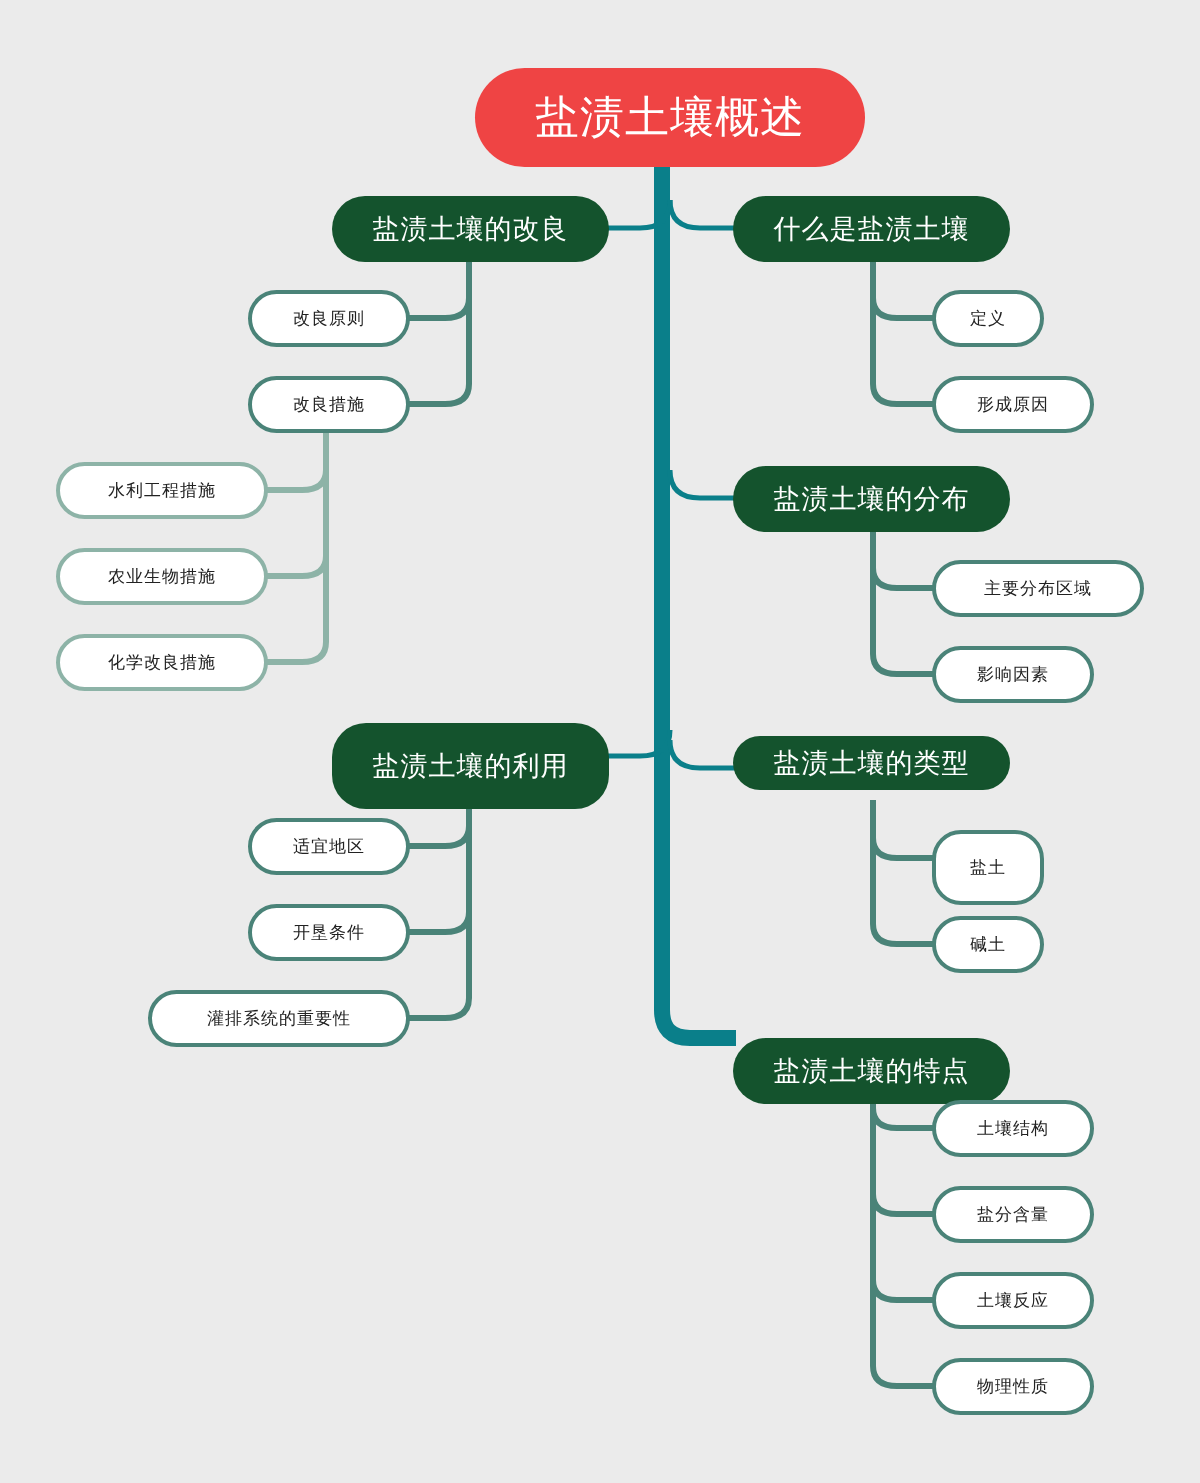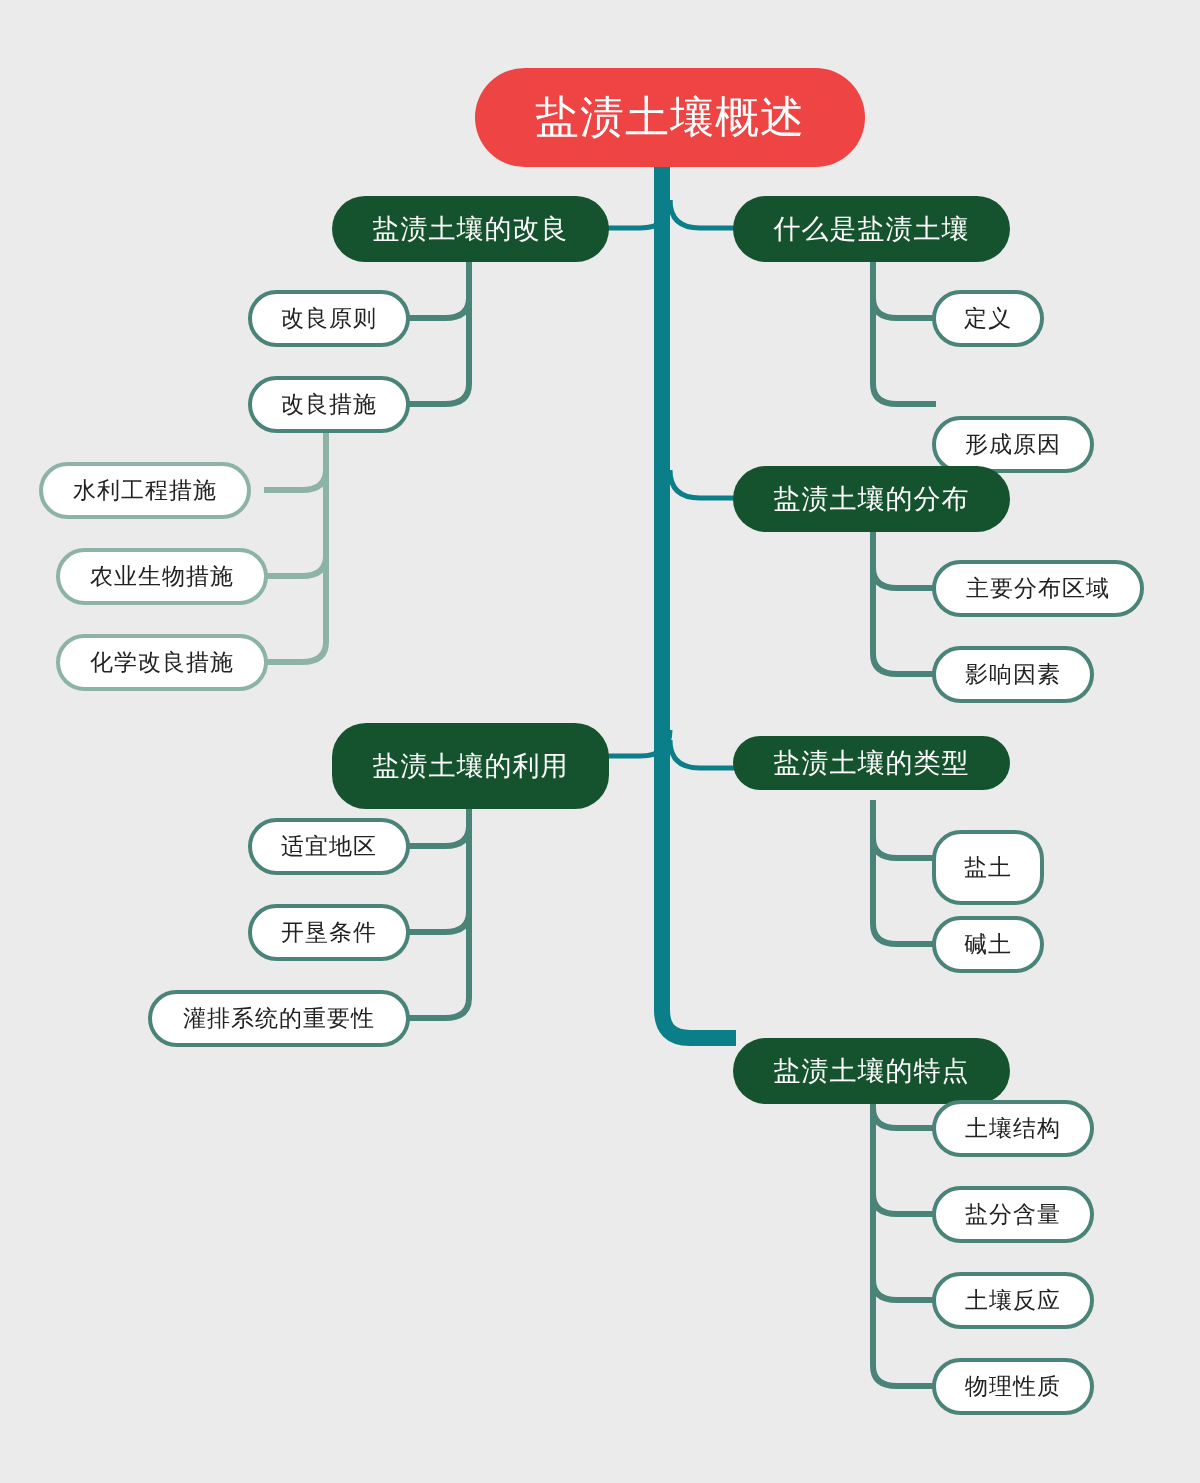--- a/index.html
+++ b/index.html
@@ -12,21 +12,21 @@
     position:absolute; box-sizing:border-box; display:flex; align-items:center; justify-content:center;
     white-space:nowrap;
   }
   .root {
     background:#ef4444; color:#ffffff; border-radius:50px; font-size:44px; letter-spacing:1px;
   }
   .topic {
     background:#14532d; color:#ffffff; border-radius:34px; font-size:27px; letter-spacing:1px;
   }
   .sub {
-    background:#ffffff; color:#222222; border:4px solid #4a8378; border-radius:29px; font-size:23px; letter-spacing:1px;
+    background:#ffffff; color:#222222; border:4px solid #4a8378; border-radius:29px; font-size:17px; letter-spacing:1px;
   }
   .sub.light { border-color:#8db3a7; }
 </style>
 </head>
 <body>
 
 <svg class="links" viewBox="0 0 1200 1483">
 
   <path d="M662 165 L662 1010 Q662 1038 690 1038 L736 1038" fill="none" stroke="#0a7f8a" stroke-width="16"></path>
 
@@ -69,21 +69,21 @@
 
 <div class="node topic" style="left:332px; top:196px; width:277px; height:66px;">
   <span>盐渍土壤的改良</span>
 </div>
 <div class="node sub" style="left:248px; top:290px; width:162px; height:57px;">
   <span>改良原则</span>
 </div>
 <div class="node sub" style="left:248px; top:376px; width:162px; height:57px;">
   <span>改良措施</span>
 </div>
-<div class="node sub light" style="left:39px; top:462px; width:212px; height:57px;">
+<div class="node sub light" style="left:56px; top:462px; width:212px; height:57px;">
   <span>水利工程措施</span>
 </div>
 <div class="node sub light" style="left:56px; top:548px; width:212px; height:57px;">
   <span>农业生物措施</span>
 </div>
 <div class="node sub light" style="left:56px; top:634px; width:212px; height:57px;">
   <span>化学改良措施</span>
 </div>
 
 <div class="node topic" style="left:332px; top:723px; width:277px; height:86px;font-family:Liberation Serif, serif;">
@@ -98,21 +98,21 @@
 <div class="node sub" style="left:148px; top:990px; width:262px; height:57px;">
   <span>灌排系统的重要性</span>
 </div>
 
 <div class="node topic" style="left:733px; top:196px; width:277px; height:66px;">
   <span>什么是盐渍土壤</span>
 </div>
 <div class="node sub" style="left:932px; top:290px; width:112px; height:57px;">
   <span>定义</span>
 </div>
-<div class="node sub" style="left:932px; top:376px; width:162px; height:57px;margin-top:40px;">
+<div class="node sub" style="left:932px; top:376px; width:162px; height:57px;">
   <span>形成原因</span>
 </div>
 
 <div class="node topic" style="left:733px; top:466px; width:277px; height:66px;">
   <span>盐渍土壤的分布</span>
 </div>
 <div class="node sub" style="left:932px; top:560px; width:212px; height:57px;">
   <span>主要分布区域</span>
 </div>
 <div class="node sub" style="left:932px; top:646px; width:162px; height:57px;">

